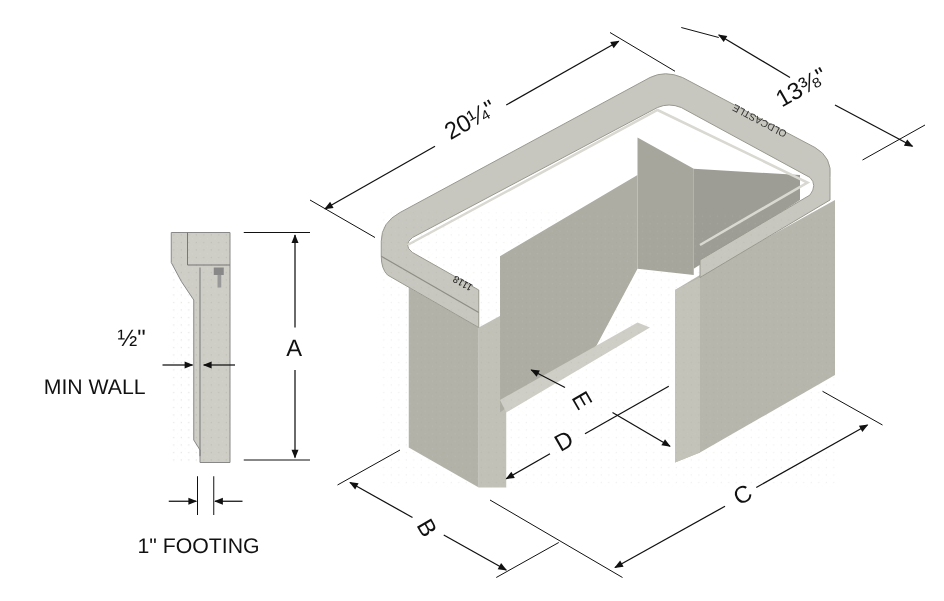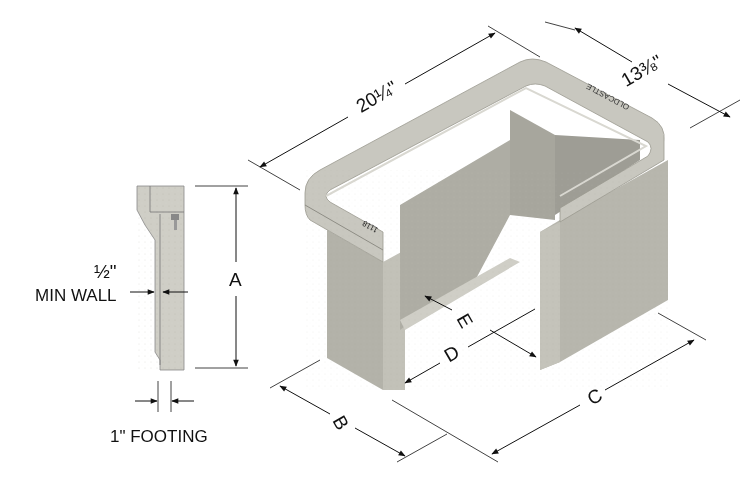--- a/index.html
+++ b/index.html
@@ -103,18 +103,18 @@
   
   <div class="lbl dim-label rot" style="left:355px;top:86px;transform:rotate(-30deg);">20¼"</div>
   <div class="lbl dim-label rot" style="left:620px;top:60px;transform:rotate(-30deg);">13⅜"</div>
   <div class="lbl dim-label" style="left:229px;top:269px;">A</div>
   <div class="lbl dim-label rot" style="left:334px;top:412px;transform:rotate(60deg);">B</div>
   <div class="lbl dim-label rot" style="left:588px;top:386px;transform:rotate(-30deg);">C</div>
   <div class="lbl dim-label rot" style="left:445px;top:343px;transform:rotate(-30deg);">D</div>
   <div class="lbl dim-label rot" style="left:458px;top:310px;transform:rotate(60deg);">E</div>
 
   <div class="lbl note" style="left:94px;top:261px;font-size:19px;">½"</div>
-  <div class="lbl note" style="left:35px;top:285px;">MIN WALL</div>
+  <div class="lbl note" style="left:35px;top:299px;">MIN WALL</div>
   <div class="lbl note" style="left:110px;top:426px;">1" FOOTING</div>
 
   <div class="lbl rot" style="left:584px;top:92px;font-size:8px;color:#333;transform:rotate(208deg);">OLDCASTLE</div>
   <div class="lbl rot" style="left:362px;top:222px;font-size:8px;color:#222;transform:rotate(210deg);">1118</div>
 </div>
 
 </body></html>

